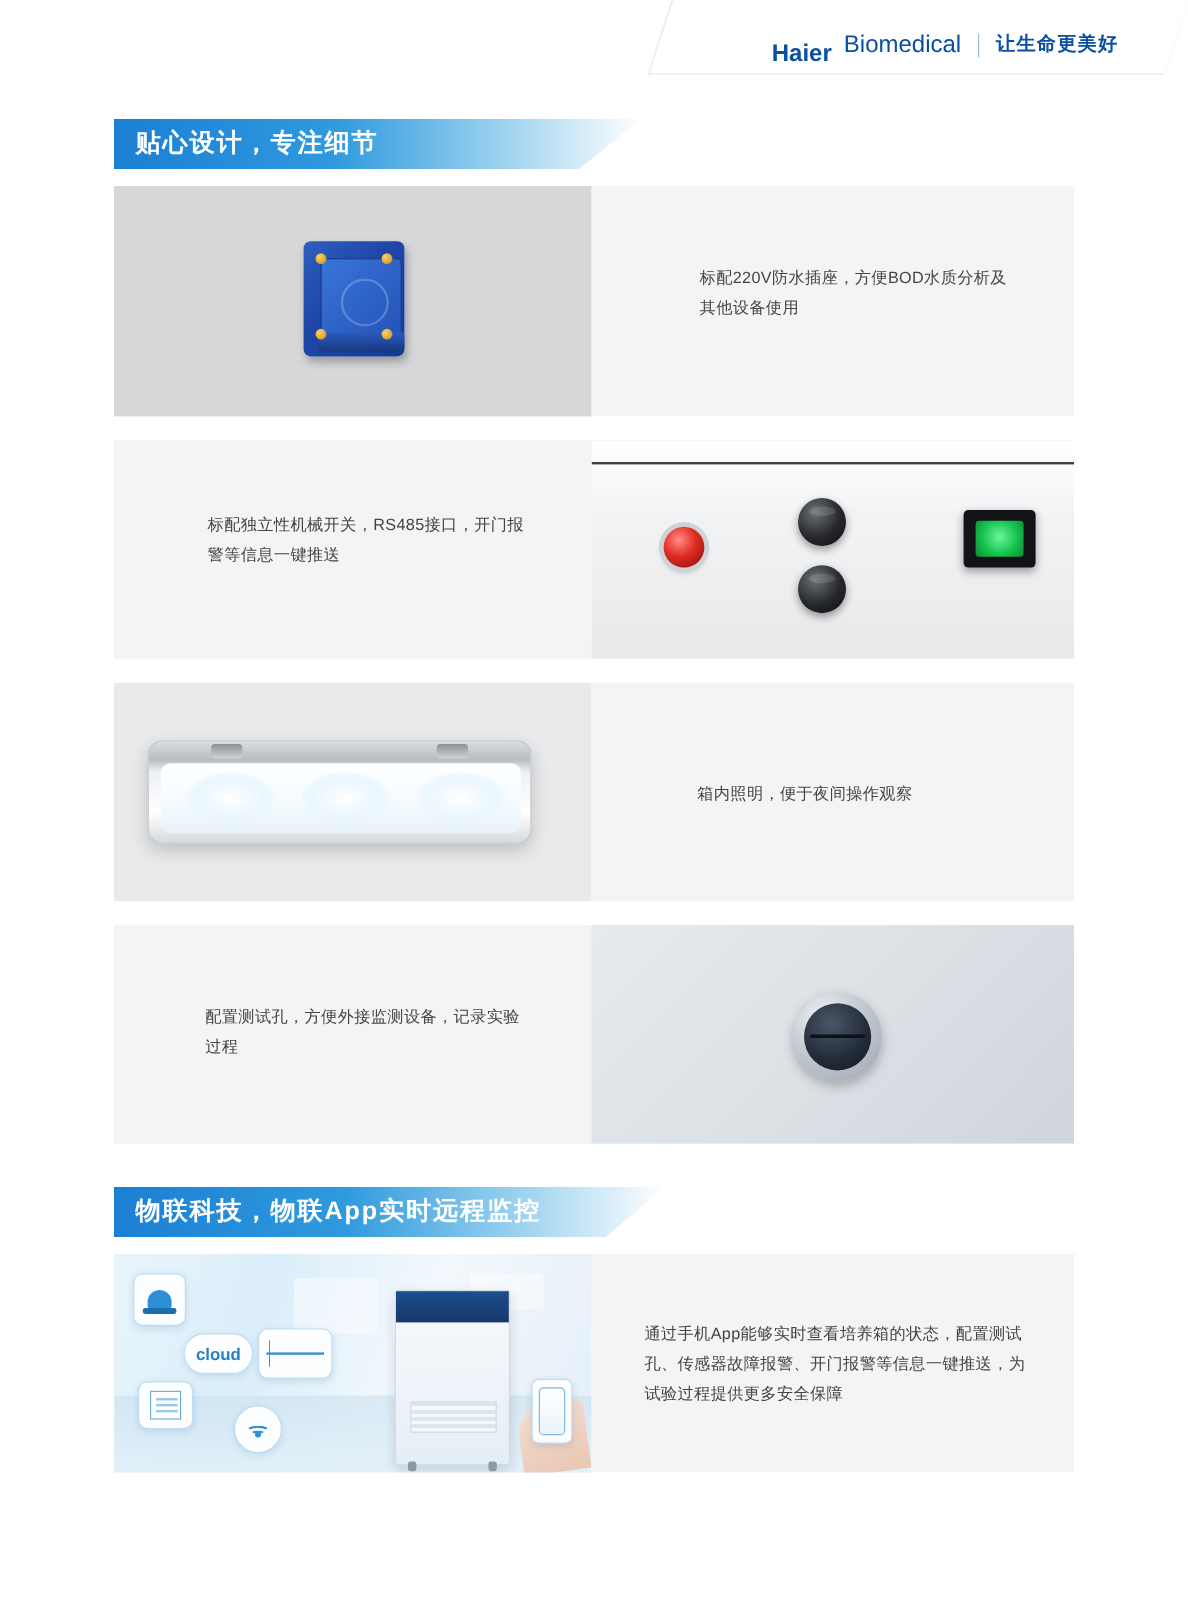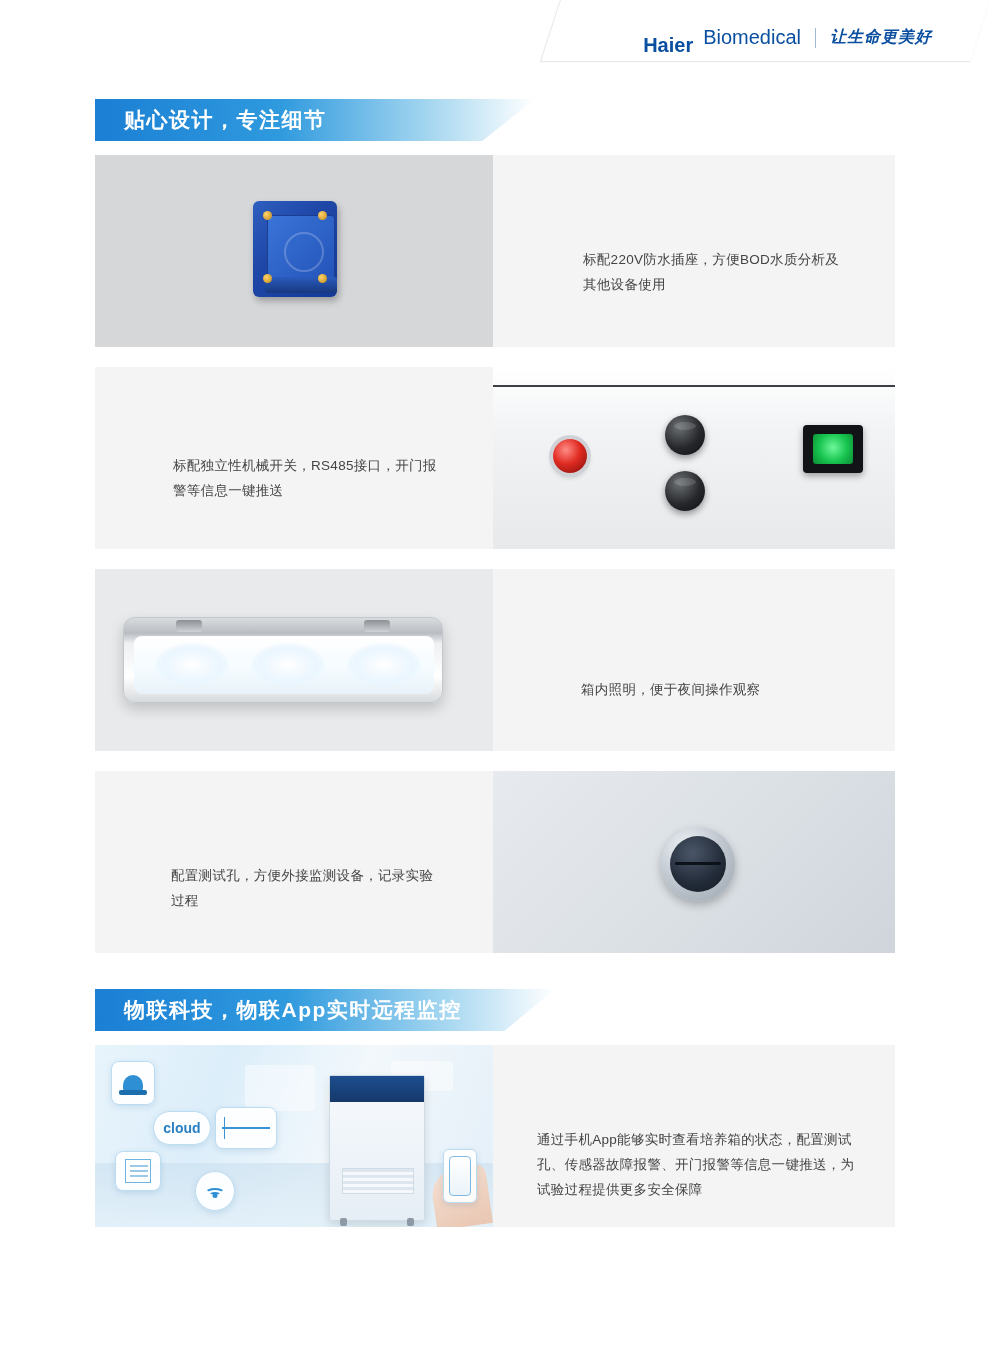--- a/index.html
+++ b/index.html
@@ -60,31 +60,29 @@
     width: 1px;
     height: 20px;
     background: #9fb8d4;
     margin: 0 4px;
   }
   .brand-slogan {
     font-size: 16px;
     font-weight: bold;
     color: #0a4fa0;
     letter-spacing: 1px;
-    font-style: italic;
   }
 
   
   .section-title {
     position: absolute;
     left: 95px;
     height: 42px;
     display: flex;
     align-items: center;
-    padding-left: 11px;
   }
   .section-title .bar {
     position: absolute;
     left: 0; top: 0;
     height: 42px;
     background: linear-gradient(90deg, #1b7fd4 0%, #2f9ade 42%, #9ed3ef 74%, #ffffff 100%);
   }
   .section-title .bar::after {
     content: "";
     position: absolute;
@@ -126,21 +124,20 @@
   .textcell {
     position: relative;
     background: #f3f3f3;
   }
   .textcell p {
     position: absolute;
     font-size: 13.5px;
     line-height: 25px;
     color: #444;
     letter-spacing: 0.3px;
-    margin-top: 28px;
   }
 
   
   #row-1 { top: 155px; height: 192px; }
   #row-1 .photo { width: 398px; background: #d6d7d9; }
   #row-1 .textcell { width: 402px; background: #f4f4f4; }
   #row-1 .textcell p { left: 90px; top: 64px; width: 260px; }
 
   .socket {
     position: absolute;

